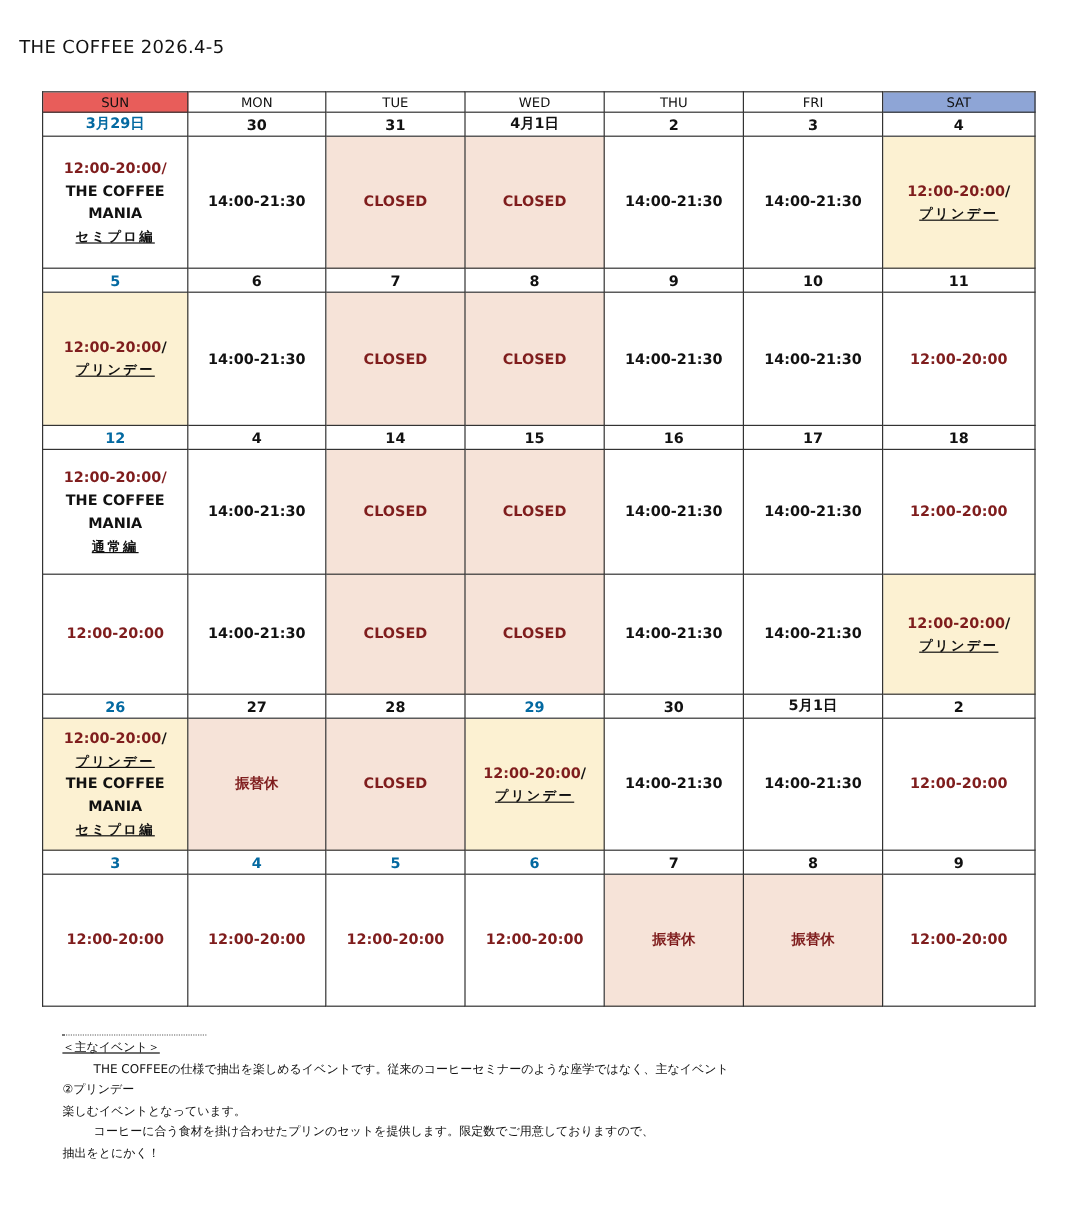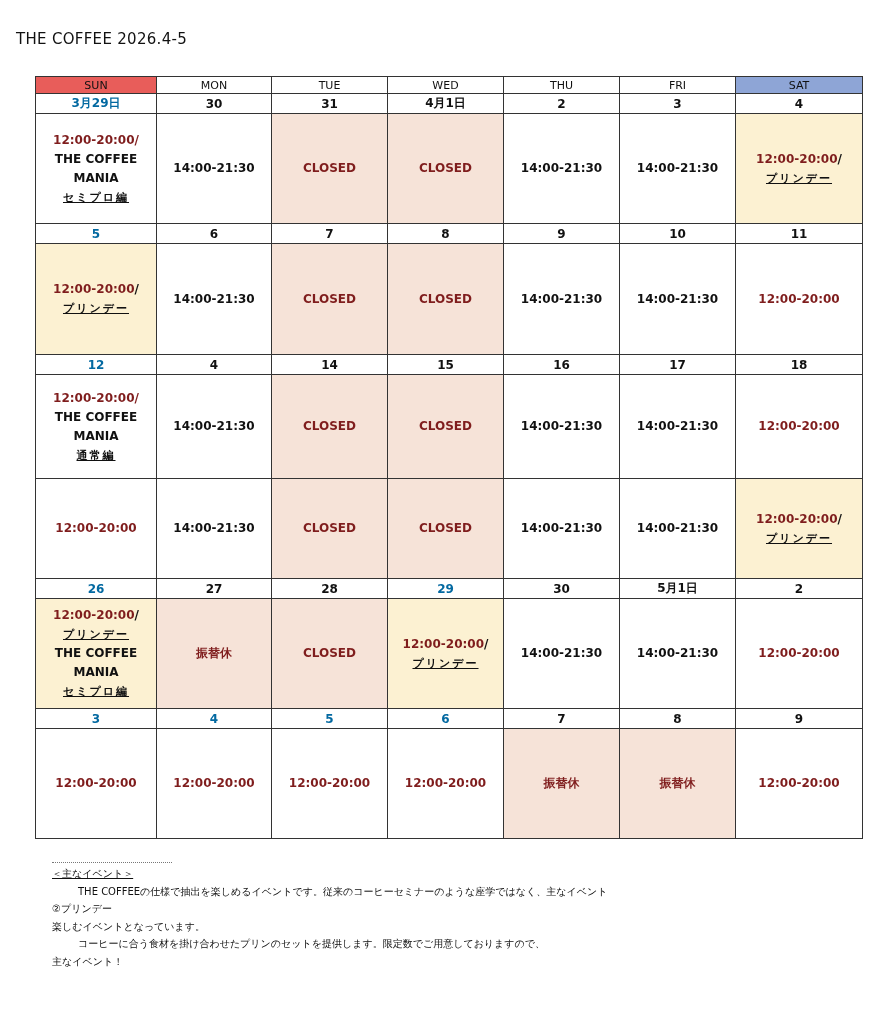--- a/index.html
+++ b/index.html
@@ -190,14 +190,14 @@
   </tbody>
 </table>
 
 <div class="notes">
   <div class="dots"></div>
   <div class="u">＜主なイベント＞</div>
   <div class="indent">THE COFFEEの仕様で抽出を楽しめるイベントです。従来のコーヒーセミナーのような座学ではなく、主なイベント</div>
   <div>②プリンデー</div>
   <div>楽しむイベントとなっています。</div>
   <div class="indent">コーヒーに合う食材を掛け合わせたプリンのセットを提供します。限定数でご用意しておりますので、</div>
-  <div>主なイベント！</div>
+  <div>抽出をとにかく！</div>
 </div>
 
 </body></html>

